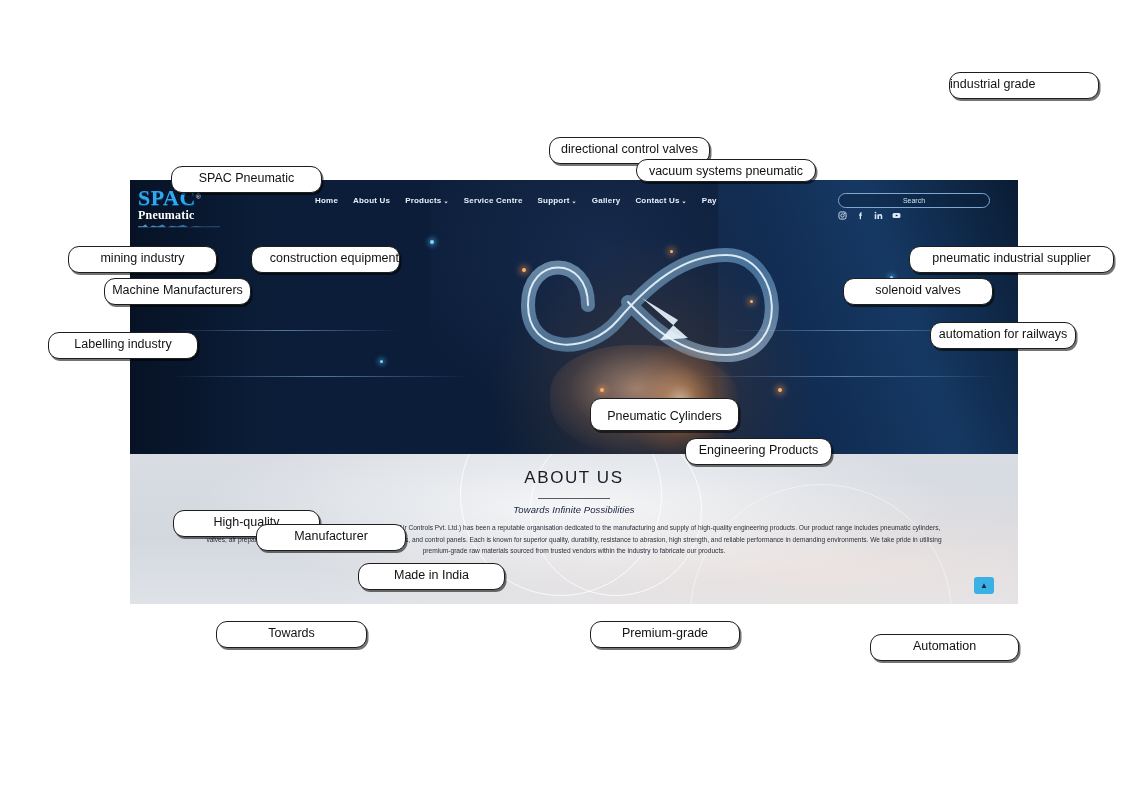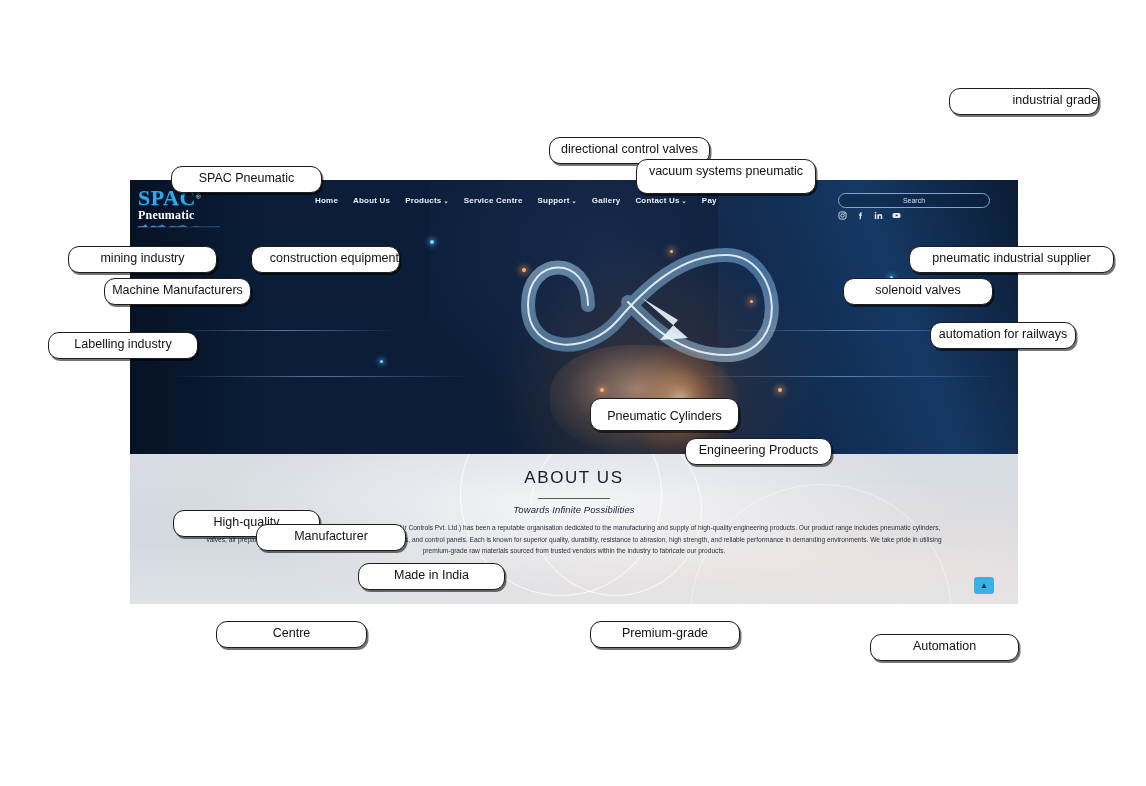--- a/index.html
+++ b/index.html
@@ -245,32 +245,32 @@
     <div class="rule"></div>
     <div class="tag">Towards Infinite Possibilities</div>
     <p>Since its establishment in 1989, SPAC Pneumatic (Shree Prayag Air Controls Pvt. Ltd.) has been a reputable organisation dedicated to the manufacturing and supply of high-quality engineering products. Our product range includes pneumatic cylinders, valves, air preparation units, one-touch fittings, tubings, air blow guns, and control panels. Each is known for superior quality, durability, resistance to abrasion, high strength, and reliable performance in demanding environments. We take pride in utilising premium-grade raw materials sourced from trusted vendors within the industry to fabricate our products.</p>
 
     <div class="totop">▲</div>
   </div>
 
 </div>
 
 <div id="annotation-layer">
-    <div class="lbl" style="left: 949px; top: 88px; width: 148px; text-align: right; padding: 5px 0px 6px;">industrial grade</div>
+    <div class="lbl" style="left: 949px; top: 72px; width: 148px; text-align: left; padding: 5px 0px 6px;">industrial grade</div>
     <div class="lbl" style="left: 549px; top: 137px; width: 159px; text-align: center; padding: 5px 0px 6px;">directional control valves</div>
-    <div class="lbl" style="left: 636px; top: 159px; width: 178px; text-align: center; padding: 5px 0px 14px;">vacuum systems pneumatic</div>
+    <div class="lbl" style="left: 636px; top: 159px; width: 178px; text-align: center; padding: 5px 0px 2px;">vacuum systems pneumatic</div>
     <div class="lbl" style="left: 171px; top: 166px; width: 149px; text-align: center; padding: 5px 0px 6px;">SPAC Pneumatic</div>
     <div class="lbl" style="left: 68px; top: 246px; width: 147px; text-align: center; padding: 5px 0px 6px;">mining industry</div>
     <div class="lbl" style="left: 251px; top: 246px; width: 147px; text-align: right; padding: 5px 0px 6px;">construction equipment</div>
     <div class="lbl" style="left: 909px; top: 246px; width: 203px; text-align: center; padding: 5px 0px 6px;">pneumatic industrial supplier</div>
     <div class="lbl" style="left: 104px; top: 278px; width: 145px; text-align: center; padding: 5px 0px 6px;">Machine Manufacturers</div>
     <div class="lbl" style="left: 843px; top: 278px; width: 148px; text-align: center; padding: 5px 0px 6px;">solenoid valves</div>
     <div class="lbl" style="left: 48px; top: 332px; width: 148px; text-align: center; padding: 5px 0px 6px;">Labelling industry</div>
     <div class="lbl" style="left: 930px; top: 322px; width: 144px; text-align: center; padding: 5px 0px 6px;">automation for railways</div>
     <div class="lbl" style="left: 590px; top: 398px; width: 147px; text-align: center; padding: 11px 0px 6px;">Pneumatic Cylinders</div>
     <div class="lbl" style="left: 685px; top: 438px; width: 145px; text-align: center; padding: 5px 0px 6px;">Engineering Products</div>
     <div class="lbl" style="left: 173px; top: 510px; width: 145px; text-align: center; padding: 5px 0px 6px;">High-quality</div>
     <div class="lbl" style="left: 256px; top: 524px; width: 148px; text-align: center; padding: 5px 0px 6px;">Manufacturer</div>
     <div class="lbl" style="left: 358px; top: 563px; width: 145px; text-align: center; padding: 5px 0px 6px;">Made in India</div>
-    <div class="lbl" style="left: 216px; top: 621px; width: 149px; text-align: center; padding: 5px 0px 6px;">Centre</div>
+    <div class="lbl" style="left: 216px; top: 621px; width: 149px; text-align: center; padding: 5px 0px 6px;">Towards</div>
     <div class="lbl" style="left: 590px; top: 621px; width: 148px; text-align: center; padding: 5px 0px 6px;">Premium-grade</div>
     <div class="lbl" style="left: 870px; top: 634px; width: 147px; text-align: center; padding: 5px 0px 6px;">Automation</div>
   </div>
 
 </body></html>

